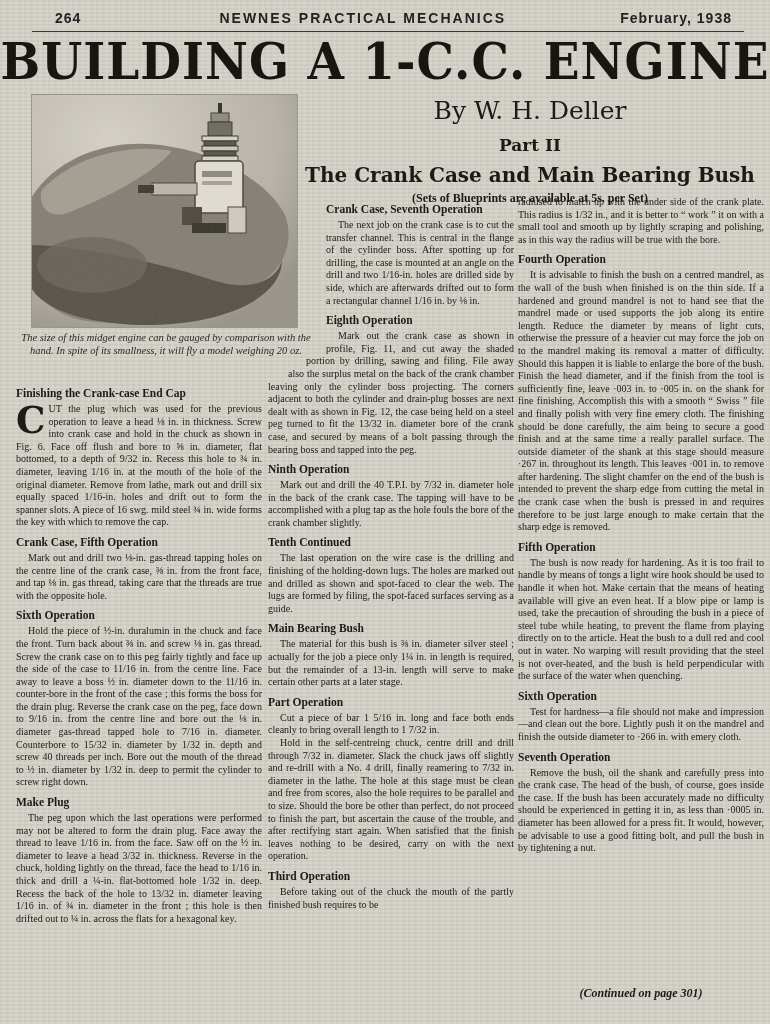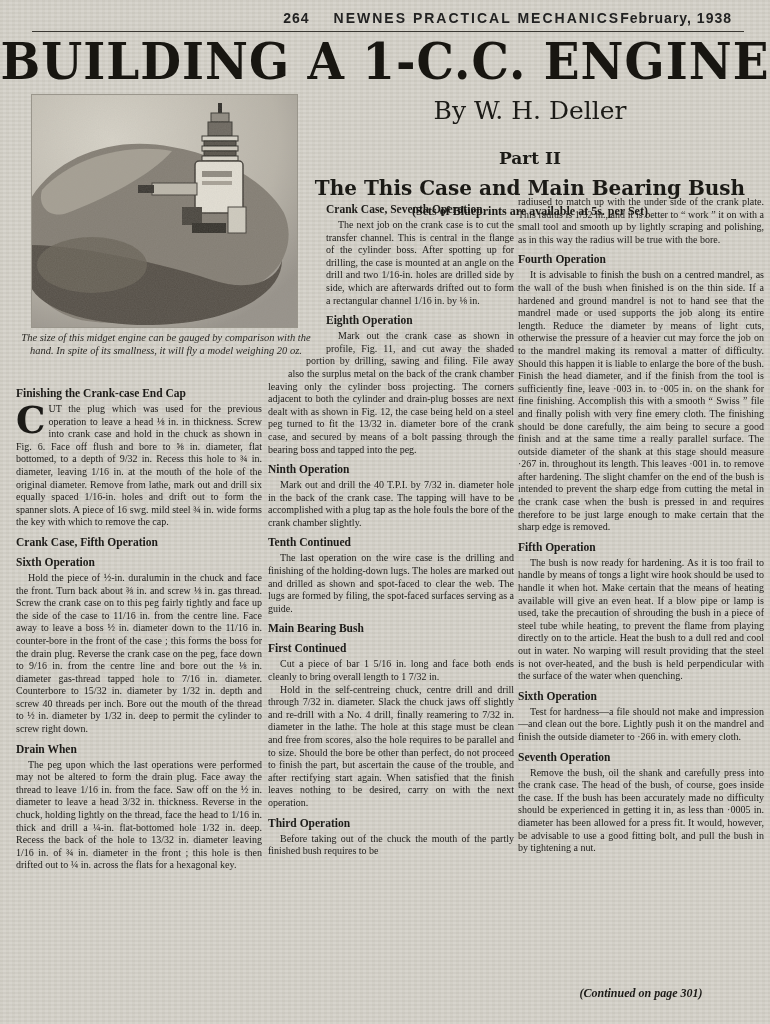--- a/index.html
+++ b/index.html
@@ -10,40 +10,40 @@
     background-image:
       repeating-linear-gradient(0deg, rgba(255,255,255,.05) 0 2px, rgba(0,0,0,.025) 2px 4px),
       repeating-linear-gradient(90deg, rgba(120,115,100,.04) 0 3px, rgba(255,255,255,.03) 3px 6px);
     color:#1c1b18;
     font-family:"Liberation Serif", serif;
     overflow:hidden;
   }
   
   .masthead{
     position:absolute;left:55px;right:38px;top:10px;
-    display:flex;justify-content:flex-end;align-items:baseline;
+    display:flex;justify-content:space-between;align-items:baseline;
     font-family:"Liberation Sans", sans-serif;
     font-size:14px;font-weight:bold;letter-spacing:1px;color:#222;
   }
   .masthead .journal{letter-spacing:2px;padding-left:24px;}
   .rule{position:absolute;left:32px;right:26px;top:31px;border-top:1.5px solid #3a3833;}
   
   .title{
     position:absolute;left:0;right:0;top:34px;
     text-align:center;
     font-family:"DejaVu Serif", serif;
     font-weight:bold;font-size:47px;letter-spacing:1px;
     transform:scaleY(1.08);
     color:#181611;
     white-space:nowrap;
   }
   
   .byline{position:absolute;left:305px;top:96px;width:450px;text-align:center;color:#1b1a16;}
   .byline .author{font-size:25px;font-family:"DejaVu Serif", serif;}
-  .byline .part{font-size:17px;font-weight:bold;margin-top:23px;font-family:"DejaVu Serif", serif;text-align:center;}
+  .byline .part{font-size:17px;font-weight:bold;margin-top:10px;font-family:"DejaVu Serif", serif;text-align:center;}
   .byline .subtitle{font-size:20px;font-weight:bold;margin-top:8px;font-family:"DejaVu Serif", serif;white-space:nowrap;}
   .byline .bpnote{font-size:12px;font-weight:bold;margin-top:4px;}
   
   .photo{position:absolute;left:32px;top:95px;width:265px;height:232px;margin:0;background:#c6c2b8;outline:1px solid #9a968c;}
   .photo svg{display:block;width:100%;height:100%;}
   .caption{
     position:absolute;left:20px;top:331px;width:292px;
     font-size:10.5px;font-style:italic;line-height:13px;
     text-align:center;color:#2a2925;
   }
@@ -135,50 +135,52 @@
         <rect x="196" y="112" width="18" height="26" fill="#d0ccc0" stroke="#44403a" stroke-width="1"></rect>
         <rect x="160" y="128" width="34" height="10" fill="#35322c"></rect>
       </g>
       <rect x="0" y="0" width="265" height="232" filter="url(#grain)" opacity="0.5"></rect>
     </svg>
   </figure>
 
   <div class="byline">
     <div class="author">By W. H. Deller</div>
     <div class="part">Part II</div>
-    <div class="subtitle">The This Case and Main Bearing Bush</div>
+    <div class="subtitle">The Crank Case and Main Bearing Bush</div>
     <div class="bpnote">(Sets of Blueprints are available at 5s. per Set)</div>
   </div>
 
   <div class="caption">The size of this midget engine can be gauged by comparison with the hand.  In spite of its smallness, it will fly a model weighing 20 oz.</div>
 
   <div class="col" id="col-left">
       <div class="sec-heading">Finishing the Crank-case End Cap</div>
       <p class="noindent"><span class="dropcap">C</span>UT the plug which was used for the previous operation to leave a head ⅛ in. in thickness.  Screw into crank case and hold in the chuck as shown in Fig. 6.  Face off flush and bore to ⅝ in. diameter, flat bottomed, to a depth of 9/32 in.  Recess this hole to ¾ in. diameter, leaving 1/16 in. at the mouth of the hole of the original diameter.  Remove from lathe, mark out and drill six equally spaced 1/16-in. holes and drift out to form the spanner slots.  A piece of 16 swg. mild steel ¾ in. wide forms the key with which to remove the cap.</p>
       <div class="sec-heading">Crank Case, Fifth Operation</div>
+      <p>Mark out and drill two ⅛-in. gas-thread tapping holes on the centre line of the crank case, ⅜ in. from the front face, and tap ⅛ in. gas thread, taking care that the threads are true with the opposite hole.</p>
       <div class="sec-heading">Sixth Operation</div>
       <p>Hold the piece of ½-in. duralumin in the chuck and face the front.  Turn back about ⅜ in. and screw ⅛ in. gas thread.  Screw the crank case on to this peg fairly tightly and face up the side of the case to 11/16 in. from the centre line.  Face away to leave a boss ½ in. diameter down to the 11/16 in. counter-bore in the front of the case ; this forms the boss for the drain plug.  Reverse the crank case on the peg, face down to 9/16 in. from the centre line and bore out the ⅛ in. diameter gas-thread tapped hole to 7/16 in. diameter.  Counterbore to 15/32 in. diameter by 1/32 in. depth and screw 40 threads per inch.  Bore out the mouth of the thread to ½ in. diameter by 1/32 in. deep to permit the cylinder to screw right down.</p>
-      <div class="sec-heading">Drain When</div>
+      <div class="sec-heading">Make Plug</div>
       <p>The peg upon which the last operations were performed may not be altered to form the drain plug.  Face away the thread to leave 1/16 in. from the face.  Saw off on the ½ in. diameter to leave a head 3/32 in. thickness.  Reverse in the chuck, holding lightly on the thread, face the head to 1/16 in. thick and drill a ¼-in. flat-bottomed hole 1/32 in. deep.  Recess the back of the hole to 13/32 in. diameter leaving 1/16 in. of ¾ in. diameter in the front ; this hole is then drifted out to ¼ in. across the flats for a hexagonal key.</p>
     </div>
 
   <div class="col" id="col-middle">
     <div class="spacer sp1"></div>
     <div class="spacer sp2"></div>
     <div class="spacer sp3"></div>
   <div class="sec-heading">Crank Case, Seventh Operation</div>
       <p>The next job on the crank case is to cut the transfer channel.  This is central in the flange of the cylinder boss.  After spotting up for drilling, the case is mounted at an angle on the drill and two 1/16-in. holes are drilled side by side, which are afterwards drifted out to form a rectangular channel 1/16 in. by ⅛ in.</p>
       <div class="sec-heading">Eighth Operation</div>
       <p>Mark out the crank case as shown in profile, Fig. 11, and cut away the shaded portion by drilling, sawing and filing.  File away also the surplus metal on the back of the crank chamber leaving only the cylinder boss projecting.  The corners adjacent to both the cylinder and drain-plug bosses are next dealt with as shown in Fig. 12, the case being held on a steel peg turned to fit the 13/32 in. diameter bore of the crank case, and secured by means of a bolt passing through the bearing boss and tapped into the peg.</p>
       <div class="sec-heading">Ninth Operation</div>
       <p>Mark out and drill the 40 T.P.I. by 7/32 in. diameter hole in the back of the crank case.  The tapping will have to be accomplished with a plug tap as the hole fouls the bore of the crank chamber slightly.</p>
       <div class="sec-heading">Tenth Continued</div>
       <p>The last operation on the wire case is the drilling and finishing of the holding-down lugs.  The holes are marked out and drilled as shown and spot-faced to clear the web.  The lugs are formed by filing, the spot-faced surfaces serving as a guide.</p>
       <div class="sec-heading">Main Bearing Bush</div>
-      <div class="sec-heading">First Continued</div>
+      <p>The material for this bush is ⅜ in. diameter silver steel ; actually for the job a piece only 1¼ in. in length is required, but the remainder of a 13-in. length will serve to make certain other parts at a later stage.</p>
+      <div class="sec-heading">Part Operation</div>
       <p>Cut a piece of bar 1 5/16 in. long and face both ends cleanly to bring overall length to 1 7/32 in.</p>
       <p>Hold in the self-centreing chuck, centre drill and drill through 7/32 in. diameter.  Slack the chuck jaws off slightly and re-drill with a No. 4 drill, finally reamering to 7/32 in. diameter in the lathe.  The hole at this stage must be clean and free from scores, also the hole requires to be parallel and to size.  Should the bore be other than perfect, do not proceed to finish the part, but ascertain the cause of the trouble, and after rectifying start again.  When satisfied that the finish leaves nothing to be desired, carry on with the next operation.</p>
       <div class="sec-heading">Third Operation</div>
       <p>Before taking out of the chuck the mouth of the partly finished bush requires to be</p>
     </div>
 
   <div class="col" id="col-right">
       <p class="noindent">radiused to match up with the under side of the crank plate.  This radius is 1/32 in., and it is better to “ work ” it on with a small tool and smooth up by lightly scraping and polishing, as in this way the radius will be true with the bore.</p>
       <div class="sec-heading">Fourth Operation</div>
       <p>It is advisable to finish the bush on a centred mandrel, as the wall of the bush when finished is on the thin side.  If a hardened and ground mandrel is not to hand see that the mandrel made or used supports the job along its entire length.  Reduce the diameter by means of light cuts, otherwise the pressure of a heavier cut may force the job on to the mandrel making its removal a matter of difficulty.  Should this happen it is liable to enlarge the bore of the bush.  Finish the head diameter, and if the finish from the tool is sufficiently fine, leave ·003 in. to ·005 in. on the shank for fine finishing.  Accomplish this with a smooth “ Swiss ” file and finally polish with very fine emery cloth.  The finishing should be done carefully, the aim being to secure a good finish and at the same time a really parallel surface.  The outside diameter of the shank at this stage should measure ·267 in. throughout its length.  This leaves ·001 in. to remove after hardening.  The slight chamfer on the end of the bush is intended to prevent the sharp edge from cutting the metal in the crank case when the bush is pressed in and requires therefore to be just large enough to make certain that the sharp edge is removed.</p>

